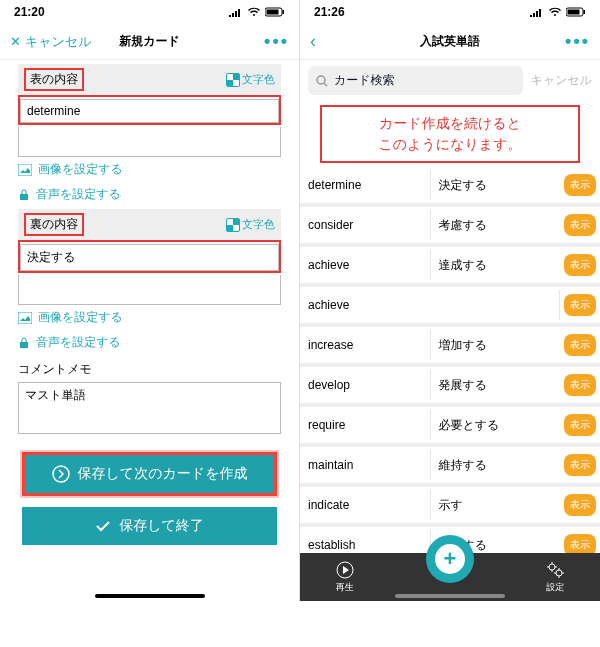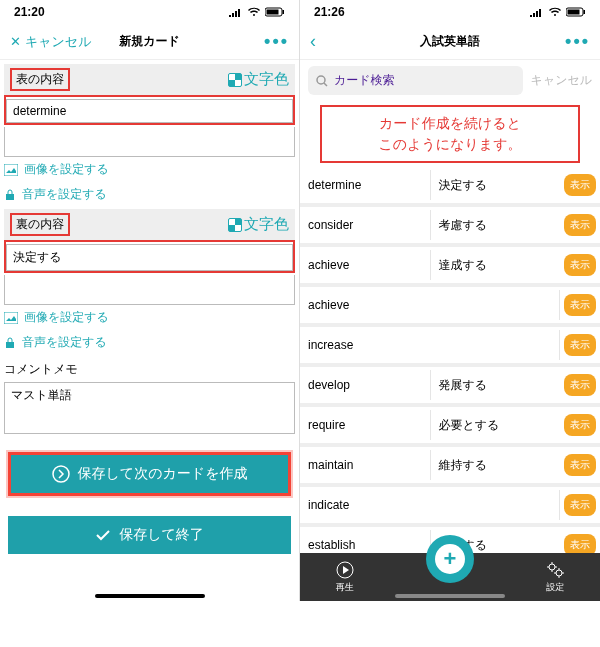--- a/index.html
+++ b/index.html
@@ -5,35 +5,35 @@
 * { box-sizing: border-box; margin: 0; padding: 0; }
 body { font-family: -apple-system, "Hiragino Sans", sans-serif; display: flex; background: #fff; width: 600px; }
 .phone { width: 300px; height: 601px; background: #fff; display: flex; flex-direction: column; position: relative; }
 .phone-l { border-right: 1px solid #ddd; }
 .status-bar { height: 24px; display: flex; align-items: center; justify-content: space-between; padding: 0 14px; font-size: 12px; font-weight: 600; }
 .status-right { display: flex; align-items: center; gap: 4px; }
 .nav { height: 36px; display: flex; align-items: center; justify-content: space-between; padding: 0 10px; border-bottom: 1px solid #eee; }
 .nav-left { color: #1fa9b3; font-size: 13px; display: flex; align-items: center; gap: 4px; }
 .nav-title { font-weight: 600; font-size: 12px; position: absolute; left: 50%; transform: translateX(-50%); }
 .nav-right { color: #1fa9b3; font-size: 18px; letter-spacing: 2px; font-weight: bold; }
-.content-l { flex: 1; overflow: hidden; padding: 2px 4px; }
+.content-l { flex: 1; overflow: hidden; padding: 2px 18px; }
 .sec-head { display: flex; align-items: center; justify-content: space-between; background: #eee; padding: 4px 6px; font-size: 12px; margin-top: 2px; }
 .red-box { border: 2px solid #e53935; padding: 1px 4px; }
-.color-pick { color: #1fa9b3; display: flex; align-items: center; gap: 2px; font-size: 15px; }
+.color-pick { color: #1fa9b3; display: flex; align-items: center; gap: 2px; font-size: 11px; }
 .color-icon { width: 14px; height: 14px; display: inline-block; background: conic-gradient(#1fa9b3 0 25%, #fff 25% 50%, #1fa9b3 50% 75%, #fff 75% 100%); border: 1px solid #1fa9b3; border-radius: 2px; }
 .box { border: 1px solid #bbb; min-height: 52px; padding: 4px 6px; font-size: 12px; margin-top: 2px; }
 .box.short { min-height: 20px; }
 .red-wrap { border: 2px solid #e53935; display: inline-block; }
 .link-row { color: #1fa9b3; font-size: 12px; padding: 4px 0; display: flex; align-items: center; gap: 6px; }
-.big-btn { margin: 20px 4px; padding: 10px; text-align: center; color: #fff; font-size: 14px; display: flex; align-items: center; justify-content: center; gap: 8px; }
+.big-btn { margin: 11px 4px; padding: 10px; text-align: center; color: #fff; font-size: 14px; display: flex; align-items: center; justify-content: center; gap: 8px; }
 .big-btn.teal { background: #1fa0aa; }
 .red-glow { border: 3px solid #f44336; box-shadow: 0 0 0 2px rgba(244,67,54,.3); }
 
 .search-row { display: flex; align-items: center; padding: 6px 8px; gap: 8px; }
-.search-box { flex: 1; background: #f0f0f0; border-radius: 6px; padding: 6px 8px; font-size: 12px; color: #4c1d95; display: flex; align-items: center; gap: 6px; }
+.search-box { flex: 1; background: #f0f0f0; border-radius: 6px; padding: 6px 8px; font-size: 12px; color: #0f172a; display: flex; align-items: center; gap: 6px; }
 .cancel-sm { color: #bbb; font-size: 12px; }
 .note-box { margin: 4px 20px; border: 2px solid #e53935; padding: 6px; text-align: center; color: #e53935; font-size: 14px; line-height: 1.5; background: #fff; }
 .list { flex: 1; overflow: hidden; }
 .row { display: flex; align-items: center; border-bottom: 4px solid #eee; min-height: 40px; }
 .cell-l { flex: 1; padding: 8px 8px; font-size: 12px; border-right: 1px solid #e5e5e5; }
 .cell-r { flex: 1; padding: 8px 8px; font-size: 12px; }
 .badge { background: #f5a623; color: #fff; font-size: 10px; padding: 4px 6px; margin: 0 4px; border-radius: 8px; }
 .bottom-bar { height: 48px; background: #333; display: flex; align-items: center; justify-content: space-around; position: relative; }
 .bb-item { color: #fff; font-size: 9px; text-align: center; display: flex; flex-direction: column; align-items: center; gap: 2px; }
 .plus-btn { position: absolute; left: 50%; top: -18px; transform: translateX(-50%); width: 48px; height: 48px; border-radius: 50%; background: #1fa9b3; display: flex; align-items: center; justify-content: center; }
@@ -198,39 +198,41 @@
         <div class="cell-l">achieve</div>
         <div class="cell-r">達成する</div>
         <div class="badge">表示</div>
       </div>
       <div class="row">
         <div class="cell-l">achieve</div>
         <div class="badge">表示</div>
       </div>
       <div class="row">
         <div class="cell-l">increase</div>
+        <div class="cell-r">増加する</div>
         <div class="badge">表示</div>
       </div>
       <div class="row">
         <div class="cell-l">develop</div>
         <div class="cell-r">発展する</div>
         <div class="badge">表示</div>
       </div>
       <div class="row">
         <div class="cell-l">require</div>
         <div class="cell-r">必要とする</div>
         <div class="badge">表示</div>
       </div>
       <div class="row">
         <div class="cell-l">maintain</div>
         <div class="cell-r">維持する</div>
         <div class="badge">表示</div>
       </div>
       <div class="row">
         <div class="cell-l">indicate</div>
+        <div class="cell-r">示す</div>
         <div class="badge">表示</div>
       </div>
       <div class="row">
         <div class="cell-l">establish</div>
         <div class="cell-r">確立する</div>
         <div class="badge">表示</div>
       </div>
     </div>
   <div class="bottom-bar">
     <div class="bb-item">

